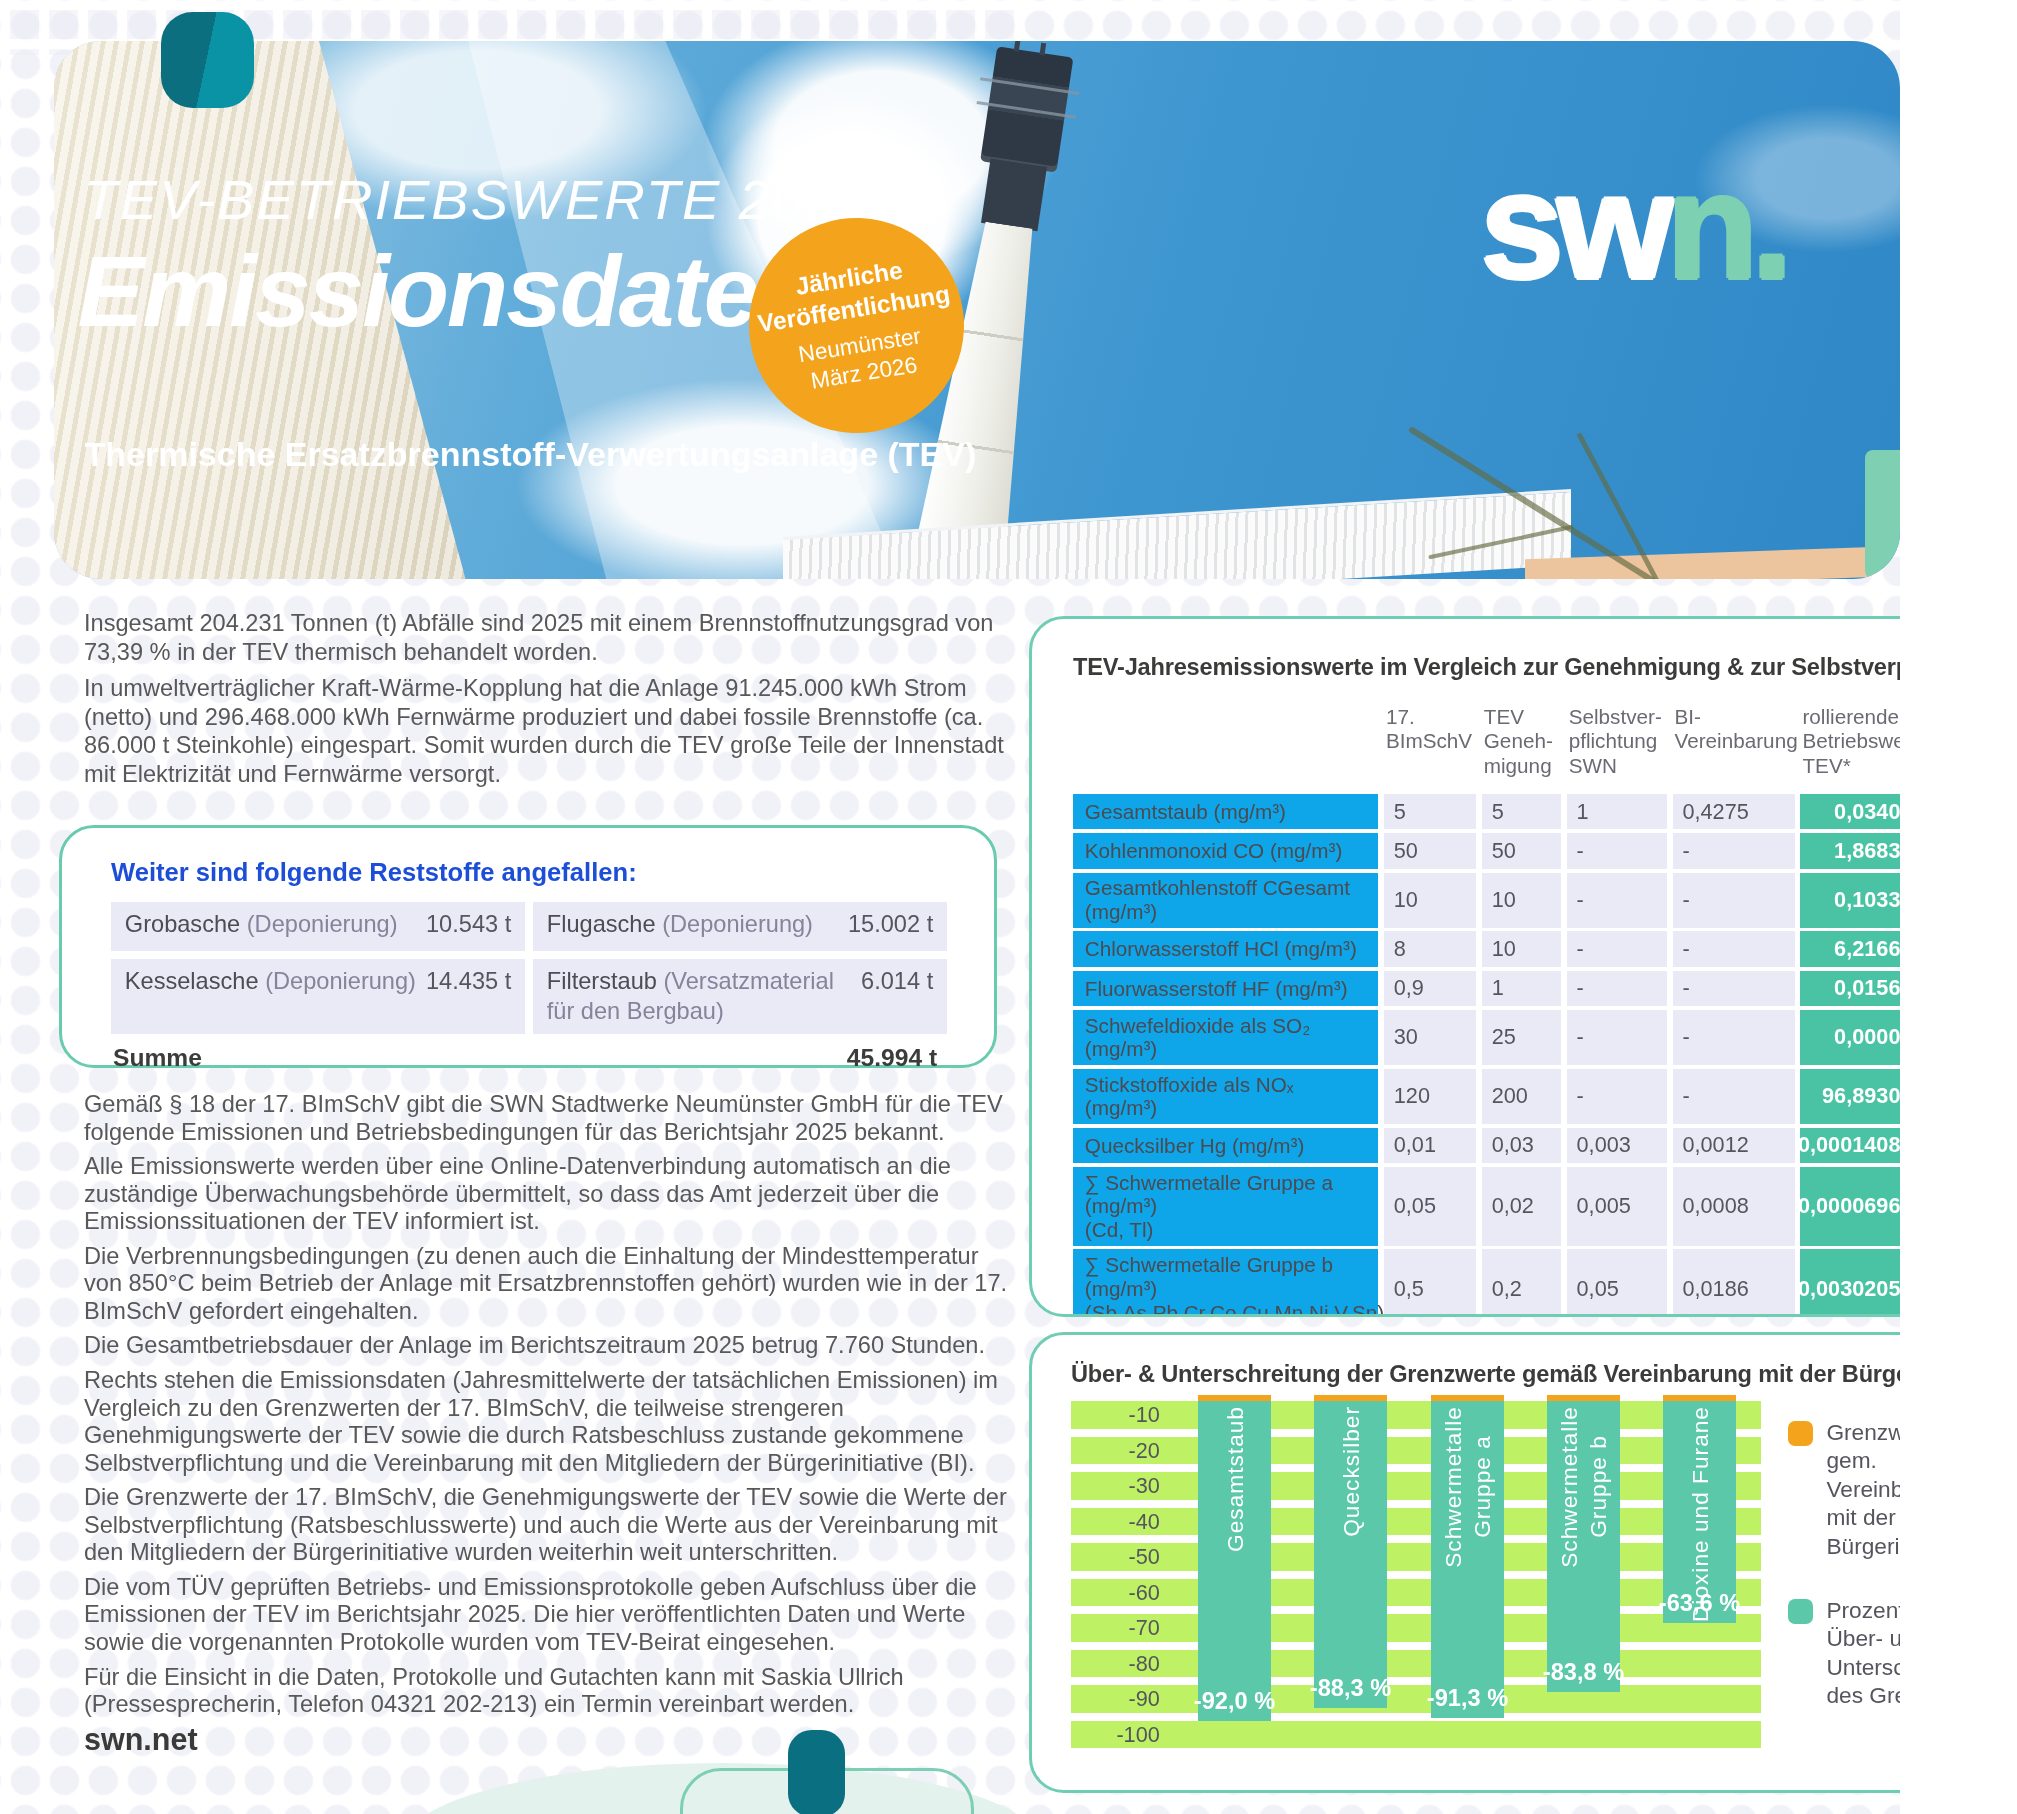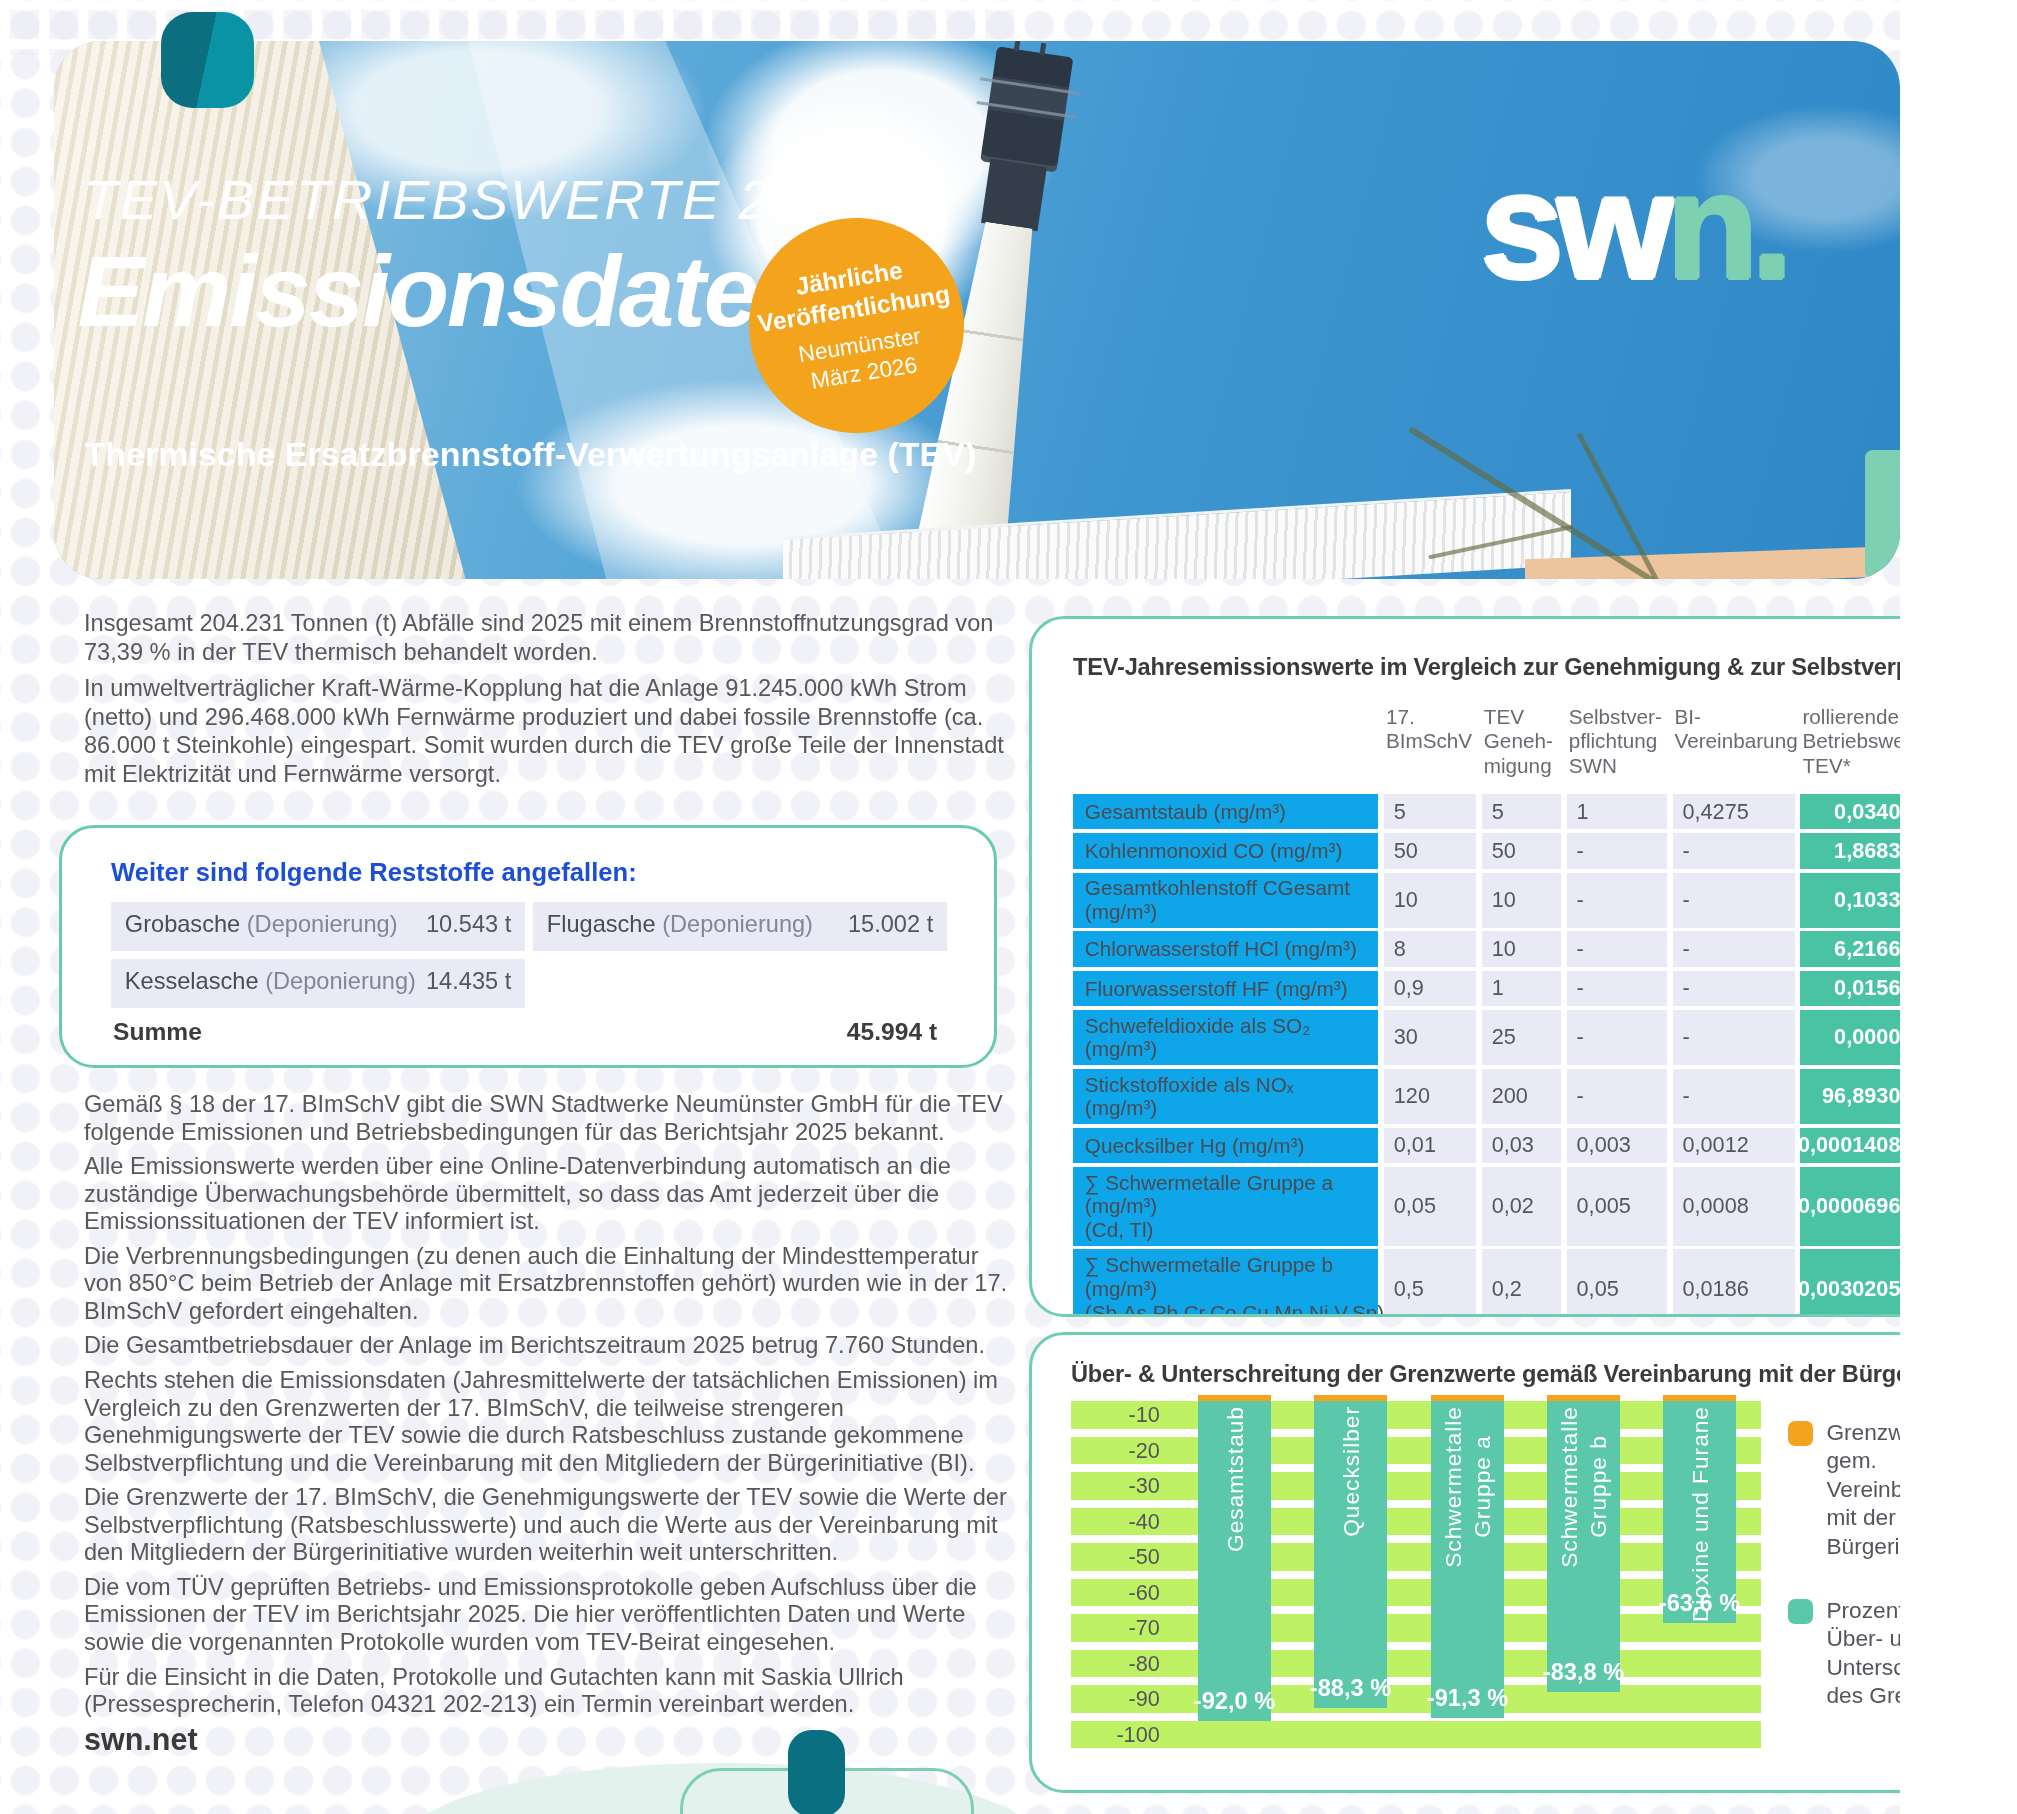--- a/index.html
+++ b/index.html
@@ -194,20 +194,24 @@
           <span class="rest-val">10.543 t</span>
         </div>
         <div class="rest-cell">
           <span class="rest-name">Flugasche <span class="rest-qual">(Deponierung)</span></span>
           <span class="rest-val">15.002 t</span>
         </div>
         <div class="rest-cell">
           <span class="rest-name">Kesselasche <span class="rest-qual">(Deponierung)</span></span>
           <span class="rest-val">14.435 t</span>
         </div>
+        <div class="rest-cell">
+          <span class="rest-name">Filterstaub <span class="rest-qual">(Versatzmaterial für den Bergbau)</span></span>
+          <span class="rest-val">6.014 t</span>
+        </div>
       </div>
     <div class="rest-sum">
       <span>Summe</span>
       <span>45.994 t</span>
     </div>
   </div>
 
   <div class="bodytext" id="body-paragraphs">
       <p class="para">Gemäß § 18 der 17. BImSchV gibt die SWN Stadtwerke Neumünster GmbH für die TEV folgende Emissionen und Betriebsbedingungen für das Berichtsjahr 2025 bekannt.</p>
       <p class="para">Alle Emissionswerte werden über eine Online-Datenverbindung automatisch an die zuständige Überwachungsbehörde übermittelt, so dass das Amt jederzeit über die Emissionssituationen der TEV informiert ist.</p>

